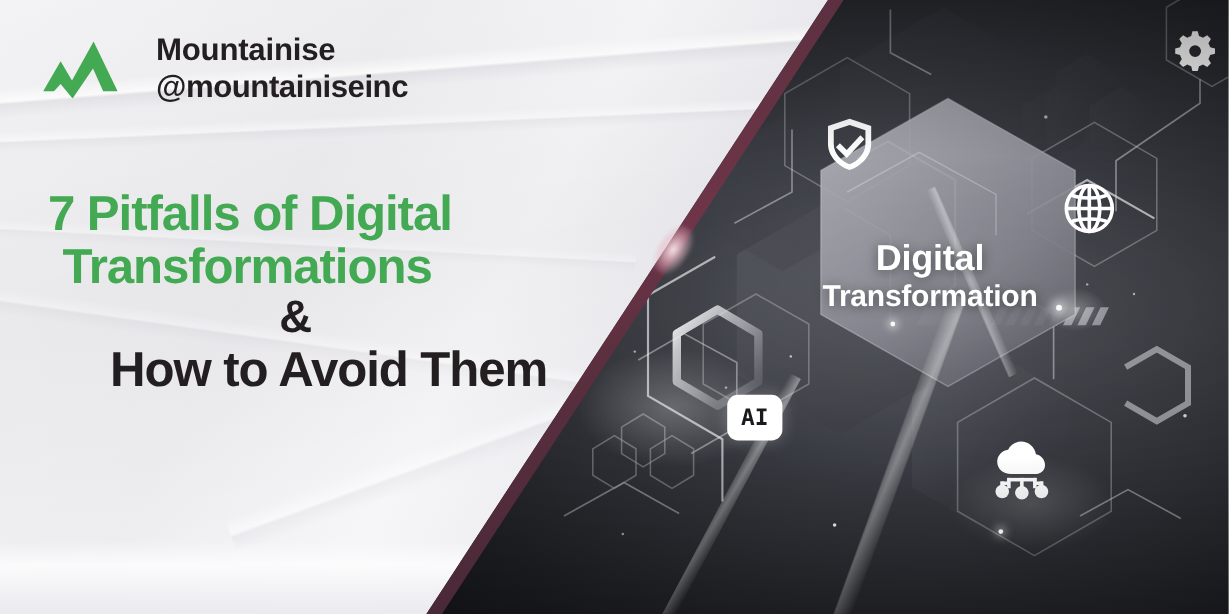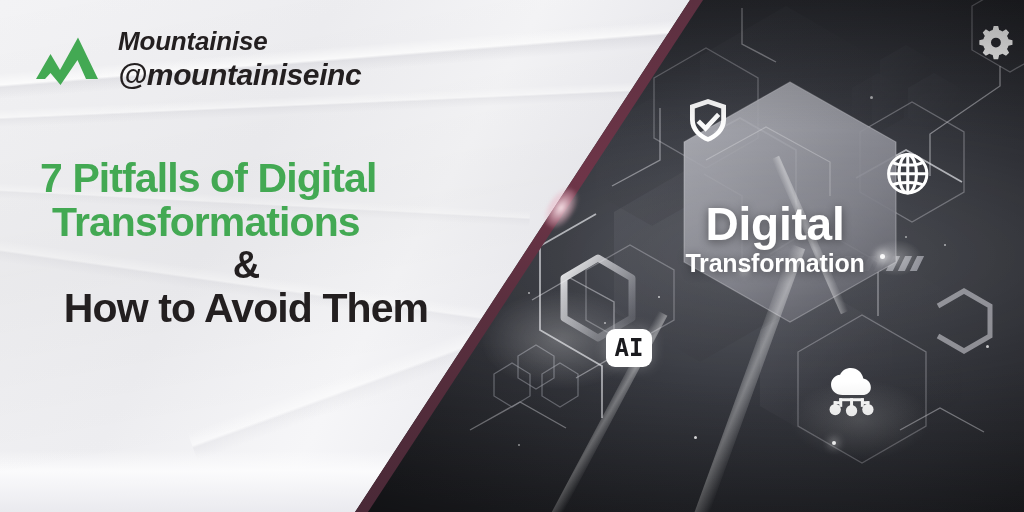--- a/index.html
+++ b/index.html
@@ -89,21 +89,21 @@
     position: absolute;
     left: 660px; top: 200px;
     width: 230px;
     text-align: center;
     color: #ffffff;
     text-shadow: 0 2px 10px rgba(0,0,0,0.45);
     z-index: 6;
   }
   .hex-label .l1 {
     display: block;
-    font-size: 46px;
+    font-size: 30px;
     font-weight: bold;
     letter-spacing: -0.2px;
     line-height: 1.05;
   }
   .hex-label .l2 {
     display: block;
     font-size: 25px;
     font-weight: bold;
     letter-spacing: -0.2px;
     line-height: 1.25;
@@ -115,55 +115,54 @@
     background: #ffffff;
     border-radius: 9px;
     display: flex;
     align-items: center;
     justify-content: center;
     z-index: 8;
     box-shadow: 0 0 14px rgba(255,255,255,0.25);
   }
   .ai-chip span {
     font-family: "DejaVu Sans Mono", monospace;
-    font-size: 24px;
+    font-size: 19px;
     font-weight: bold;
     color: #1a1a1e;
     letter-spacing: 0px;
   }
 
   
   .spark {
     position: absolute;
     border-radius: 50%;
     background: #ffffff;
     z-index: 5;
   }
 
   
   .brand {
     position: absolute;
     left: 36px; top: 26px;
     display: flex;
     align-items: center;
-    gap: 20px;
+    gap: 32px;
     z-index: 10;
-    font-style: italic;
   }
   .brand-text { line-height: 1.18; }
   .brand-name {
     display: block;
     font-size: 26px;
     font-weight: 600;
     color: #231f20;
     letter-spacing: -0.2px;
   }
   .brand-handle {
     display: block;
-    font-size: 30px;
+    font-size: 26px;
     font-weight: bold;
     color: #231f20;
     letter-spacing: -0.4px;
   }
 
   
   .headline {
     position: absolute;
     left: 0; top: 156px;
     width: 500px;
@@ -175,21 +174,21 @@
     font-weight: bold;
     letter-spacing: -0.9px;
     line-height: 1.08;
     white-space: nowrap;
   }
   .hl-green { color: #43a953; }
   .hl-dark  { color: #231f20; }
   .hl-l1 { margin-left: 40px; }
   .hl-l2 { margin-left: 52px; }
   .hl-amp { margin-left: 36px; width: 420px; text-align: center; font-size: 38px; }
-  .hl-l4 { margin-left: 36px; width: 420px; text-align: center; }
+  .hl-l4 { margin-left: 36px; width: 420px; text-align: right; }
 </style>
 </head>
 <body>
 
 <div id="canvas">
 
   <div class="dark-panel"></div>
 
   <div class="tech">
     <svg class="tech-svg" width="1024" height="512" viewBox="0 0 1024 512" xmlns="http://www.w3.org/2000/svg">

